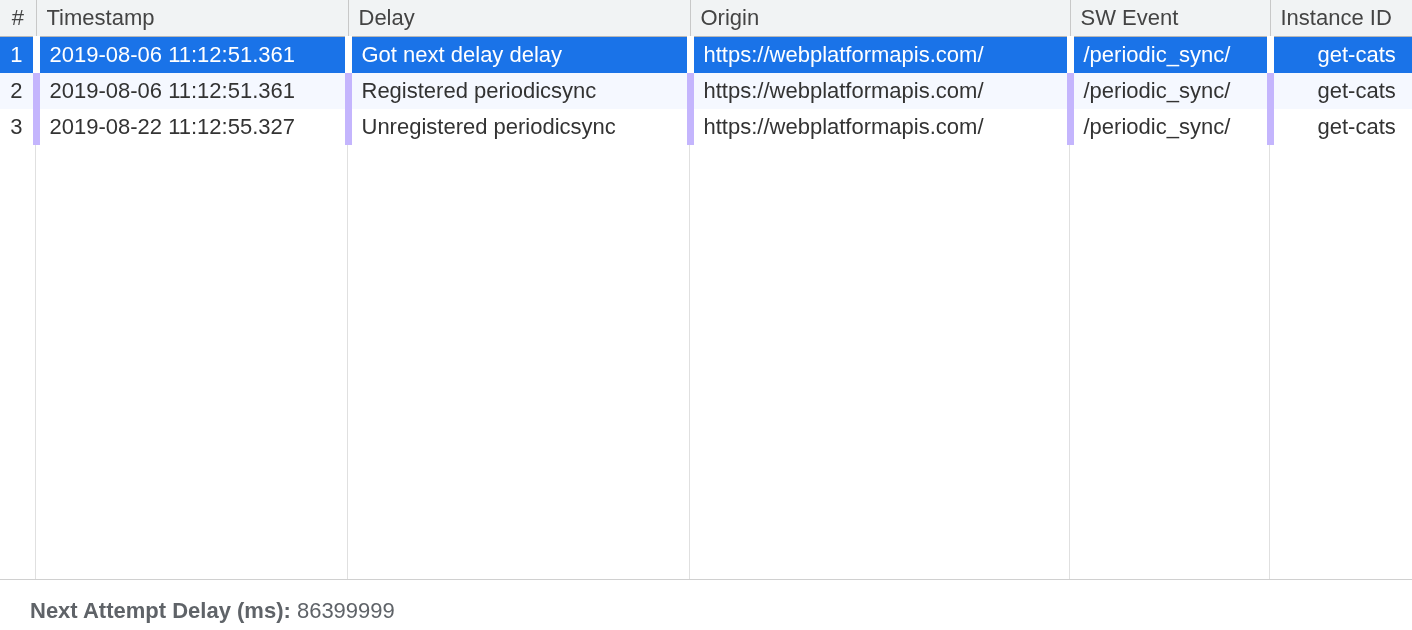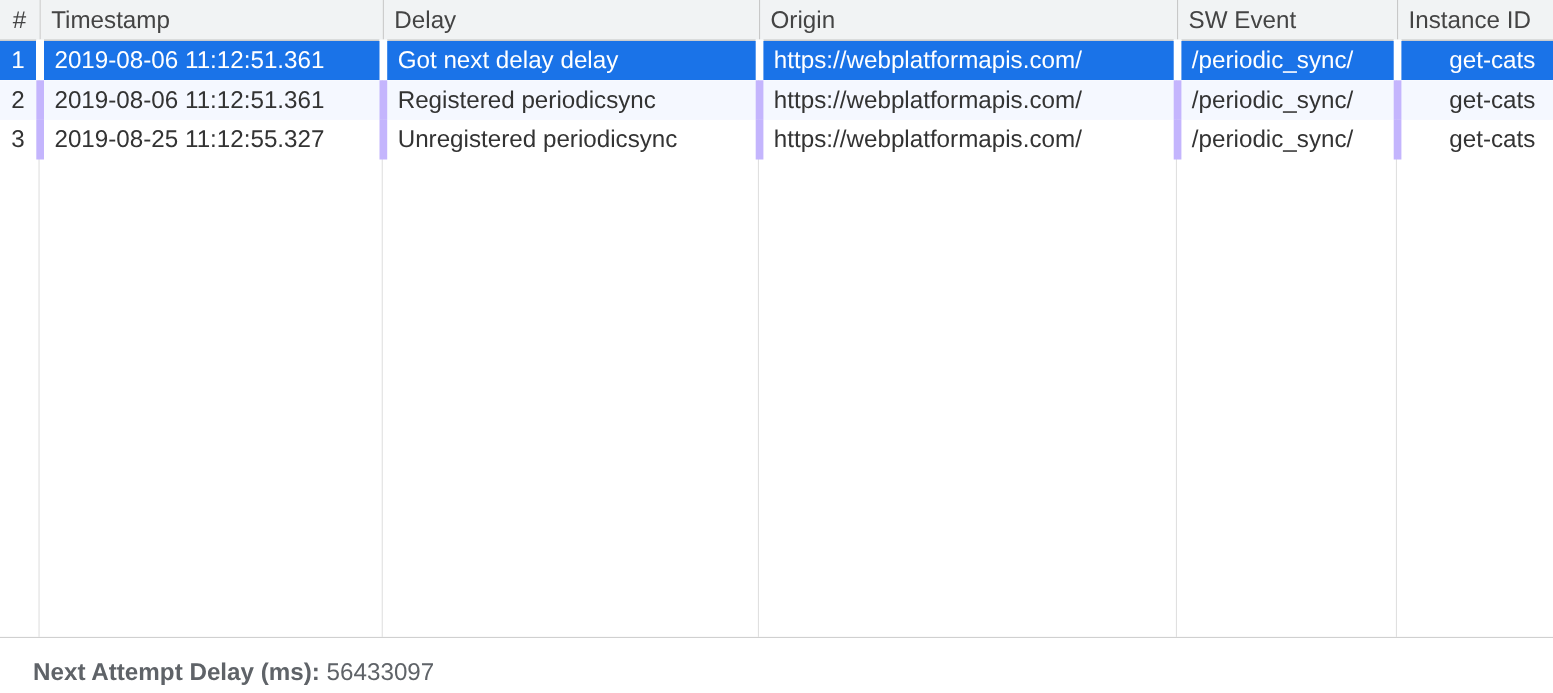--- a/index.html
+++ b/index.html
@@ -164,25 +164,25 @@
         <tr class="striped">
           <td class="col-num">2</td>
           <td>2019-08-06 11:12:51.361</td>
           <td>Registered periodicsync</td>
           <td>https://webplatformapis.com/</td>
           <td>/periodic_sync/</td>
           <td>get-cats</td>
         </tr>
         <tr>
           <td class="col-num">3</td>
-          <td>2019-08-25 11:12:55.327</td>
+          <td>2019-08-22 11:12:55.327</td>
           <td>Unregistered periodicsync</td>
           <td>https://webplatformapis.com/</td>
           <td>/periodic_sync/</td>
           <td>get-cats</td>
         </tr>
       </tbody>
   </table>
 </div>
 
 <div class="footer">
-  <span class="label">Next Attempt Delay (ms): </span><span>56433097</span>
+  <span class="label">Next Attempt Delay (ms): </span><span>86399999</span>
 </div>
 
 </body></html>

